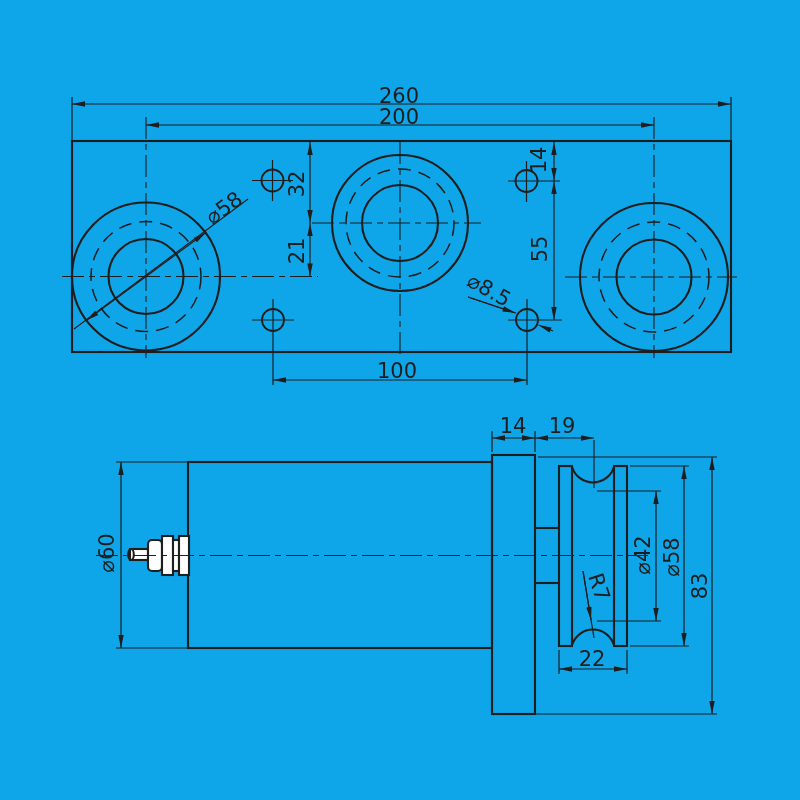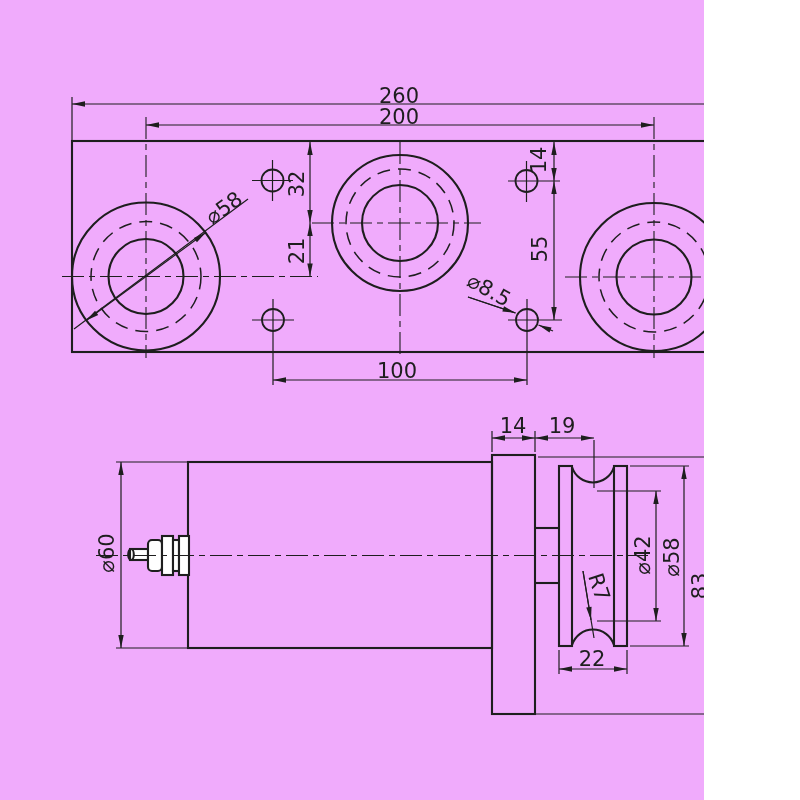--- a/index.html
+++ b/index.html
@@ -1,16 +1,16 @@
 <!DOCTYPE html>
 <html><head>
 <meta charset="utf-8">
 <style>
   html,body{margin:0;padding:0;background:#fff;}
-  #stage{width:704px;height:800px;background:#f0abfc;position:relative;overflow:hidden;}
+  #stage{width:800px;height:800px;background:#0ea5e9;position:relative;overflow:hidden;}
   svg{display:block;}
   text{font-family:"DejaVu Sans","Liberation Sans",sans-serif;font-size:21px;fill:#1e1e1e;}
   .out{stroke:#1e1e1e;stroke-width:2.1;fill:none;}
   .outf{stroke:#1e1e1e;stroke-width:2.1;fill:#fff;}
   .dim{stroke:#1e1e1e;stroke-width:1.2;fill:none;}
   .cl{stroke:#1e1e1e;stroke-width:1.1;fill:none;stroke-dasharray:22 5 6 5;}
   .dash{stroke:#1e1e1e;stroke-width:1.5;fill:none;stroke-dasharray:13 8;}
   .hole{stroke:#1e1e1e;stroke-width:1.8;fill:none;}
 </style>
 </head>

